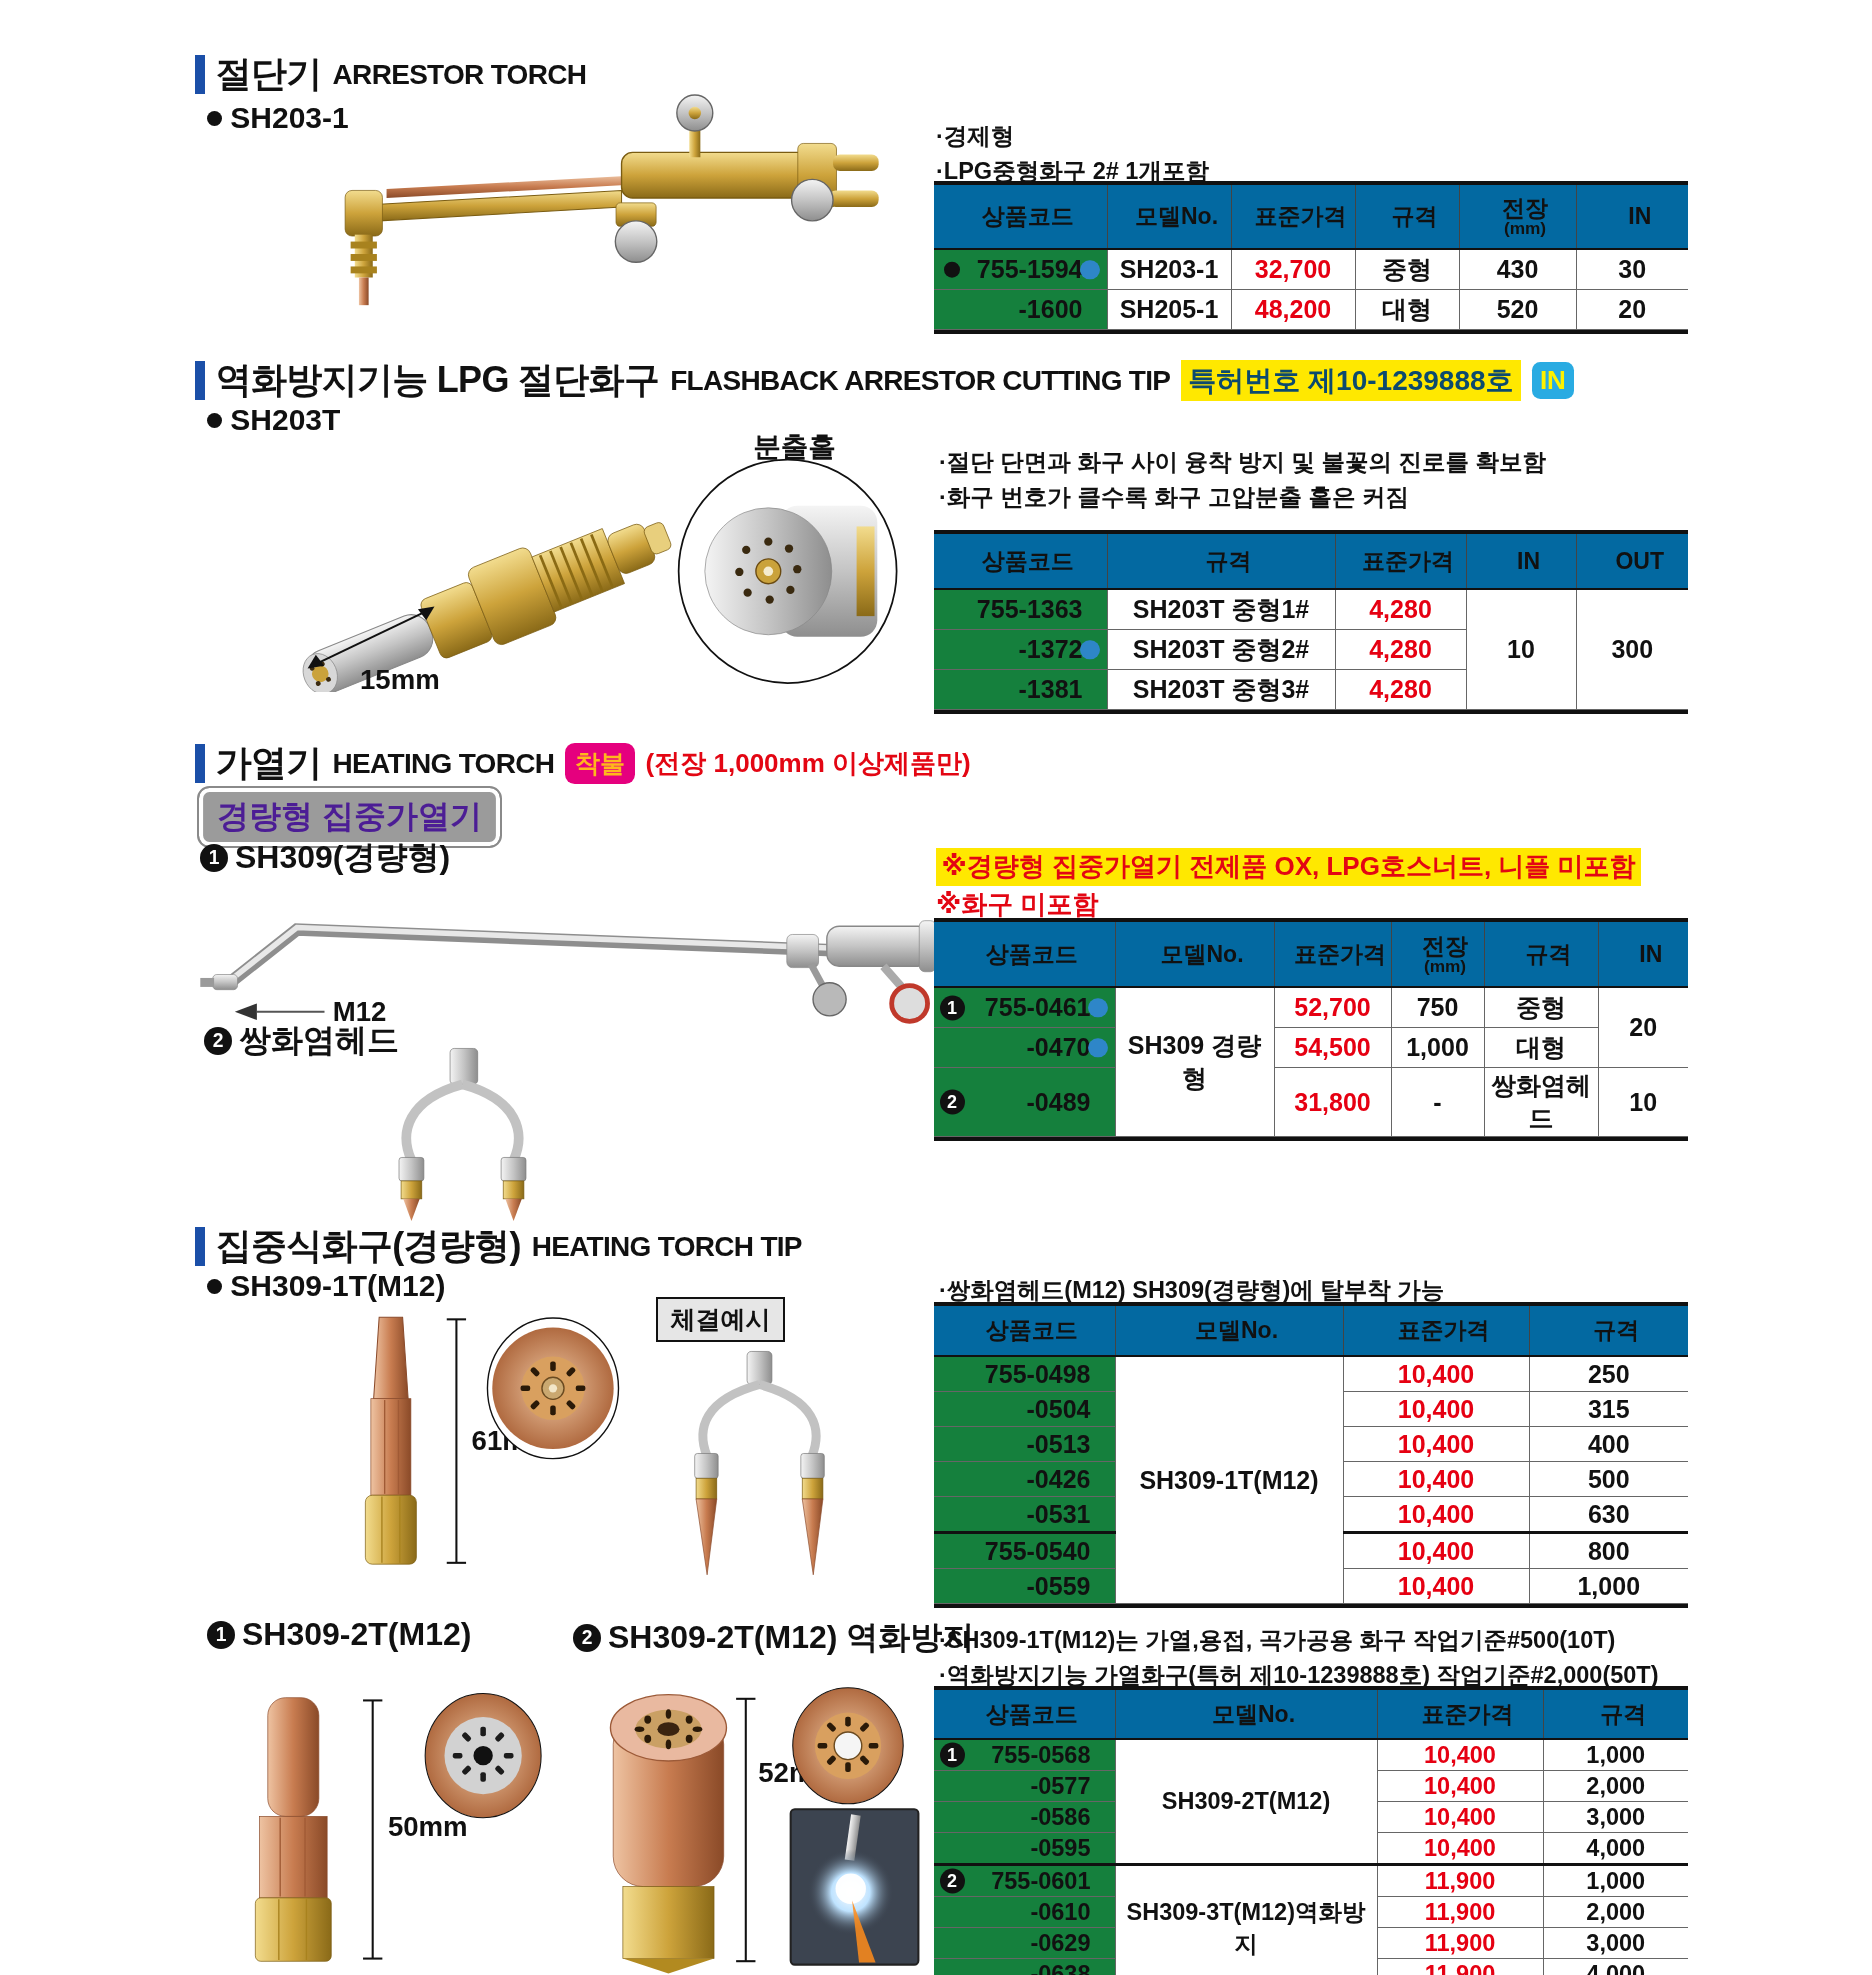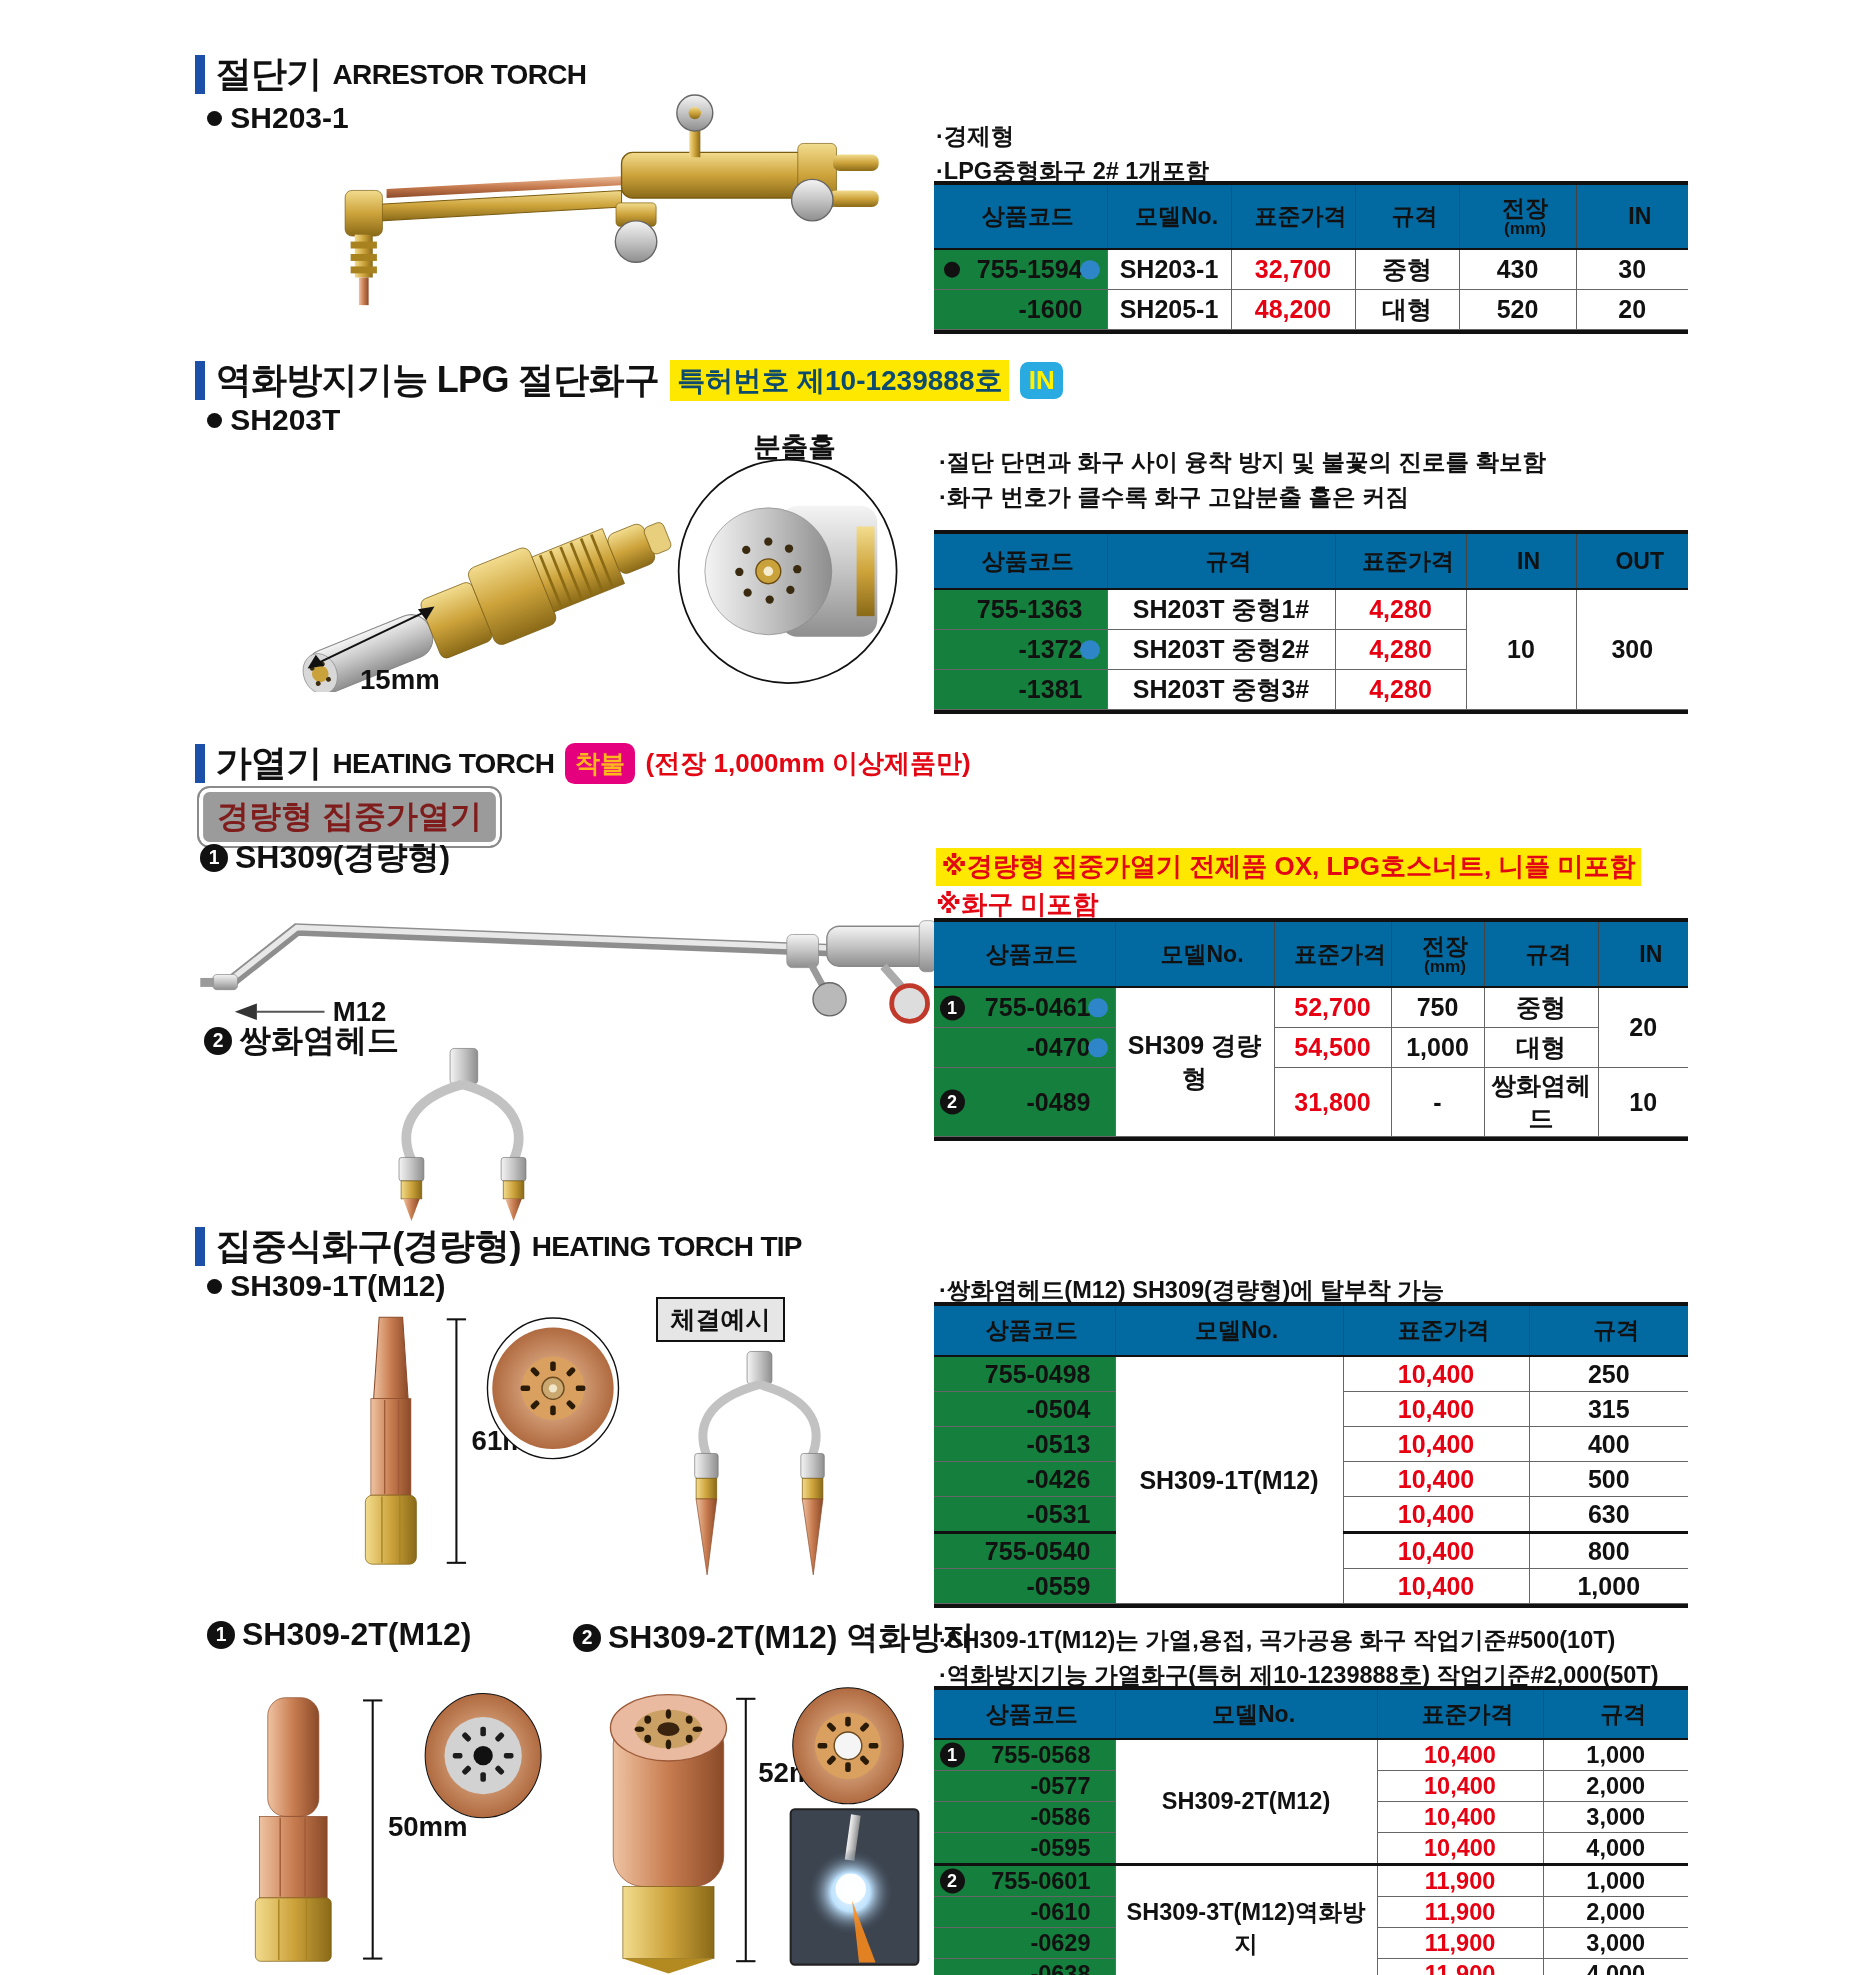--- a/index.html
+++ b/index.html
@@ -8,21 +8,21 @@
   .abs{position:absolute;}
   
   .sec{display:flex;align-items:center;gap:11px;white-space:nowrap;}
   .bar{width:9.7px;height:39px;background:#1b4fa8;}
   .ko{font-size:36px;letter-spacing:-0.7px;}
   .en{font-size:28px;letter-spacing:-0.7px;}
   .pat{background:#ffe800;color:#0c4a6e;font-size:28px;padding:1.4px 7px;}
   .inb{background:#29abe2;color:#fff100;font-size:26px;padding:2.8px 8.3px;border-radius:8.3px;}
   .pinkb{background:#e5007e;color:#ffb81c;font-size:25px;padding:4.1px 9.7px;border-radius:9.7px;}
   .rcond{color:#e30613;font-size:26px;}
-  .gbadge{display:inline-block;background:#9b9b9b;color:#7f1d1d;font-size:32px;padding:7px 18px;border-radius:12.4px;border:2.1px solid #8a8a8a;box-shadow:inset 0 0 0 4.1px #fff;}
+  .gbadge{display:inline-block;background:#9b9b9b;color:#4c1d95;font-size:32px;padding:7px 18px;border-radius:12.4px;border:2.1px solid #8a8a8a;box-shadow:inset 0 0 0 4.1px #fff;}
   
   .plabel{font-size:30px;display:flex;align-items:center;white-space:nowrap;}
   .blt{display:inline-block;width:15px;height:15px;border-radius:50%;background:#111;margin-right:8.3px;flex:0 0 auto;}
   .cni{display:inline-flex;width:28px;height:28px;border-radius:50%;background:#111;color:#fff;font-size:19.3px;align-items:center;justify-content:center;margin-right:7px;flex:0 0 auto;}
   
   .nlist{font-size:23.5px;line-height:1.5;white-space:nowrap;}
   .ynote{display:inline-block;background:#ffe800;color:#e30613;font-size:26px;padding:1.4px 5.5px;white-space:nowrap;}
   .rnote{color:#e30613;font-size:26px;white-space:nowrap;}
   
   .twrap{border-top:4.8px solid #111;border-bottom:4.8px solid #111;}
@@ -171,20 +171,21 @@
         <td>520</td>
         <td>20</td>
       </tr>
     </tbody>
       </table>
   </div>
 
   <div class="abs sec" style="left:195px;top:356px;">
     <div class="bar"></div>
     <span class="ko">역화방지기능 LPG 절단화구</span>
+    <span class="en">FLASHBACK ARRESTOR CUTTING TIP</span>
     <span class="pat">특허번호 제10-1239888호</span>
     <span class="inb">IN</span>
   </div>
 
   <div class="abs plabel" style="left:207px;top:403px;">
     <span class="blt"></span>
     <span>SH203T</span>
   </div>
 
   <svg class="abs" style="left:249px;top:423px;" width="691" height="269" viewBox="0 0 1000 390">

